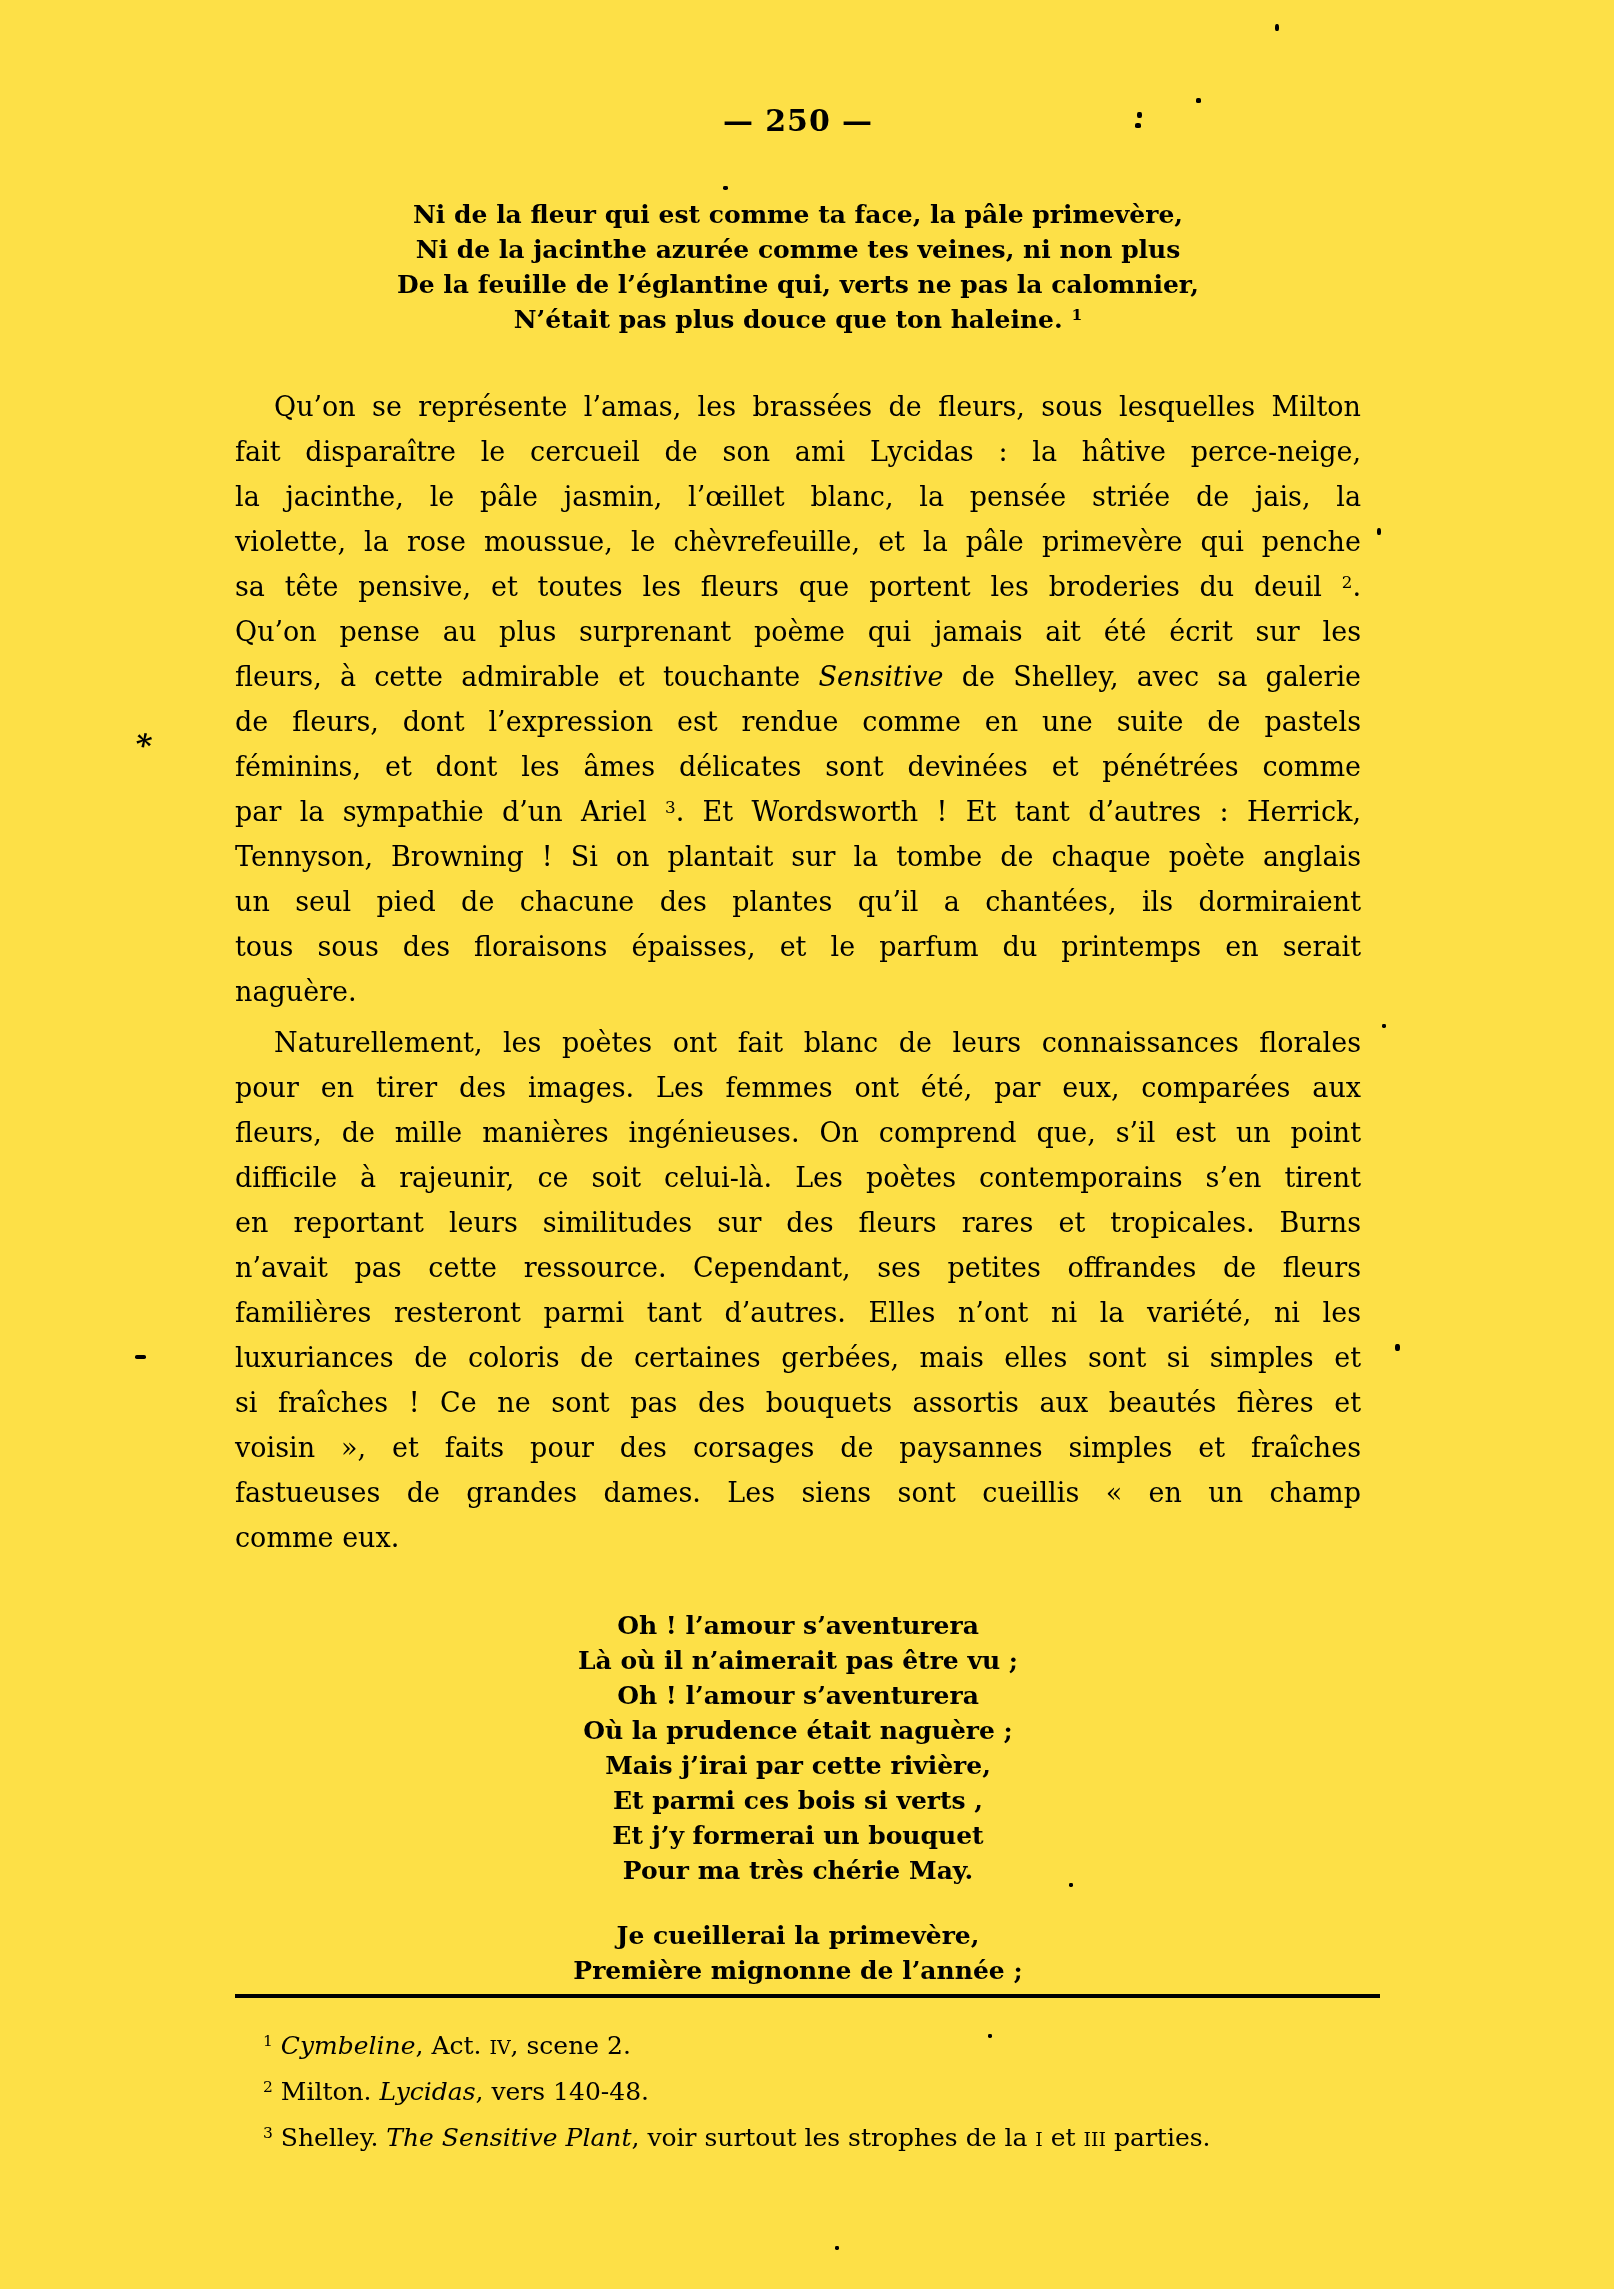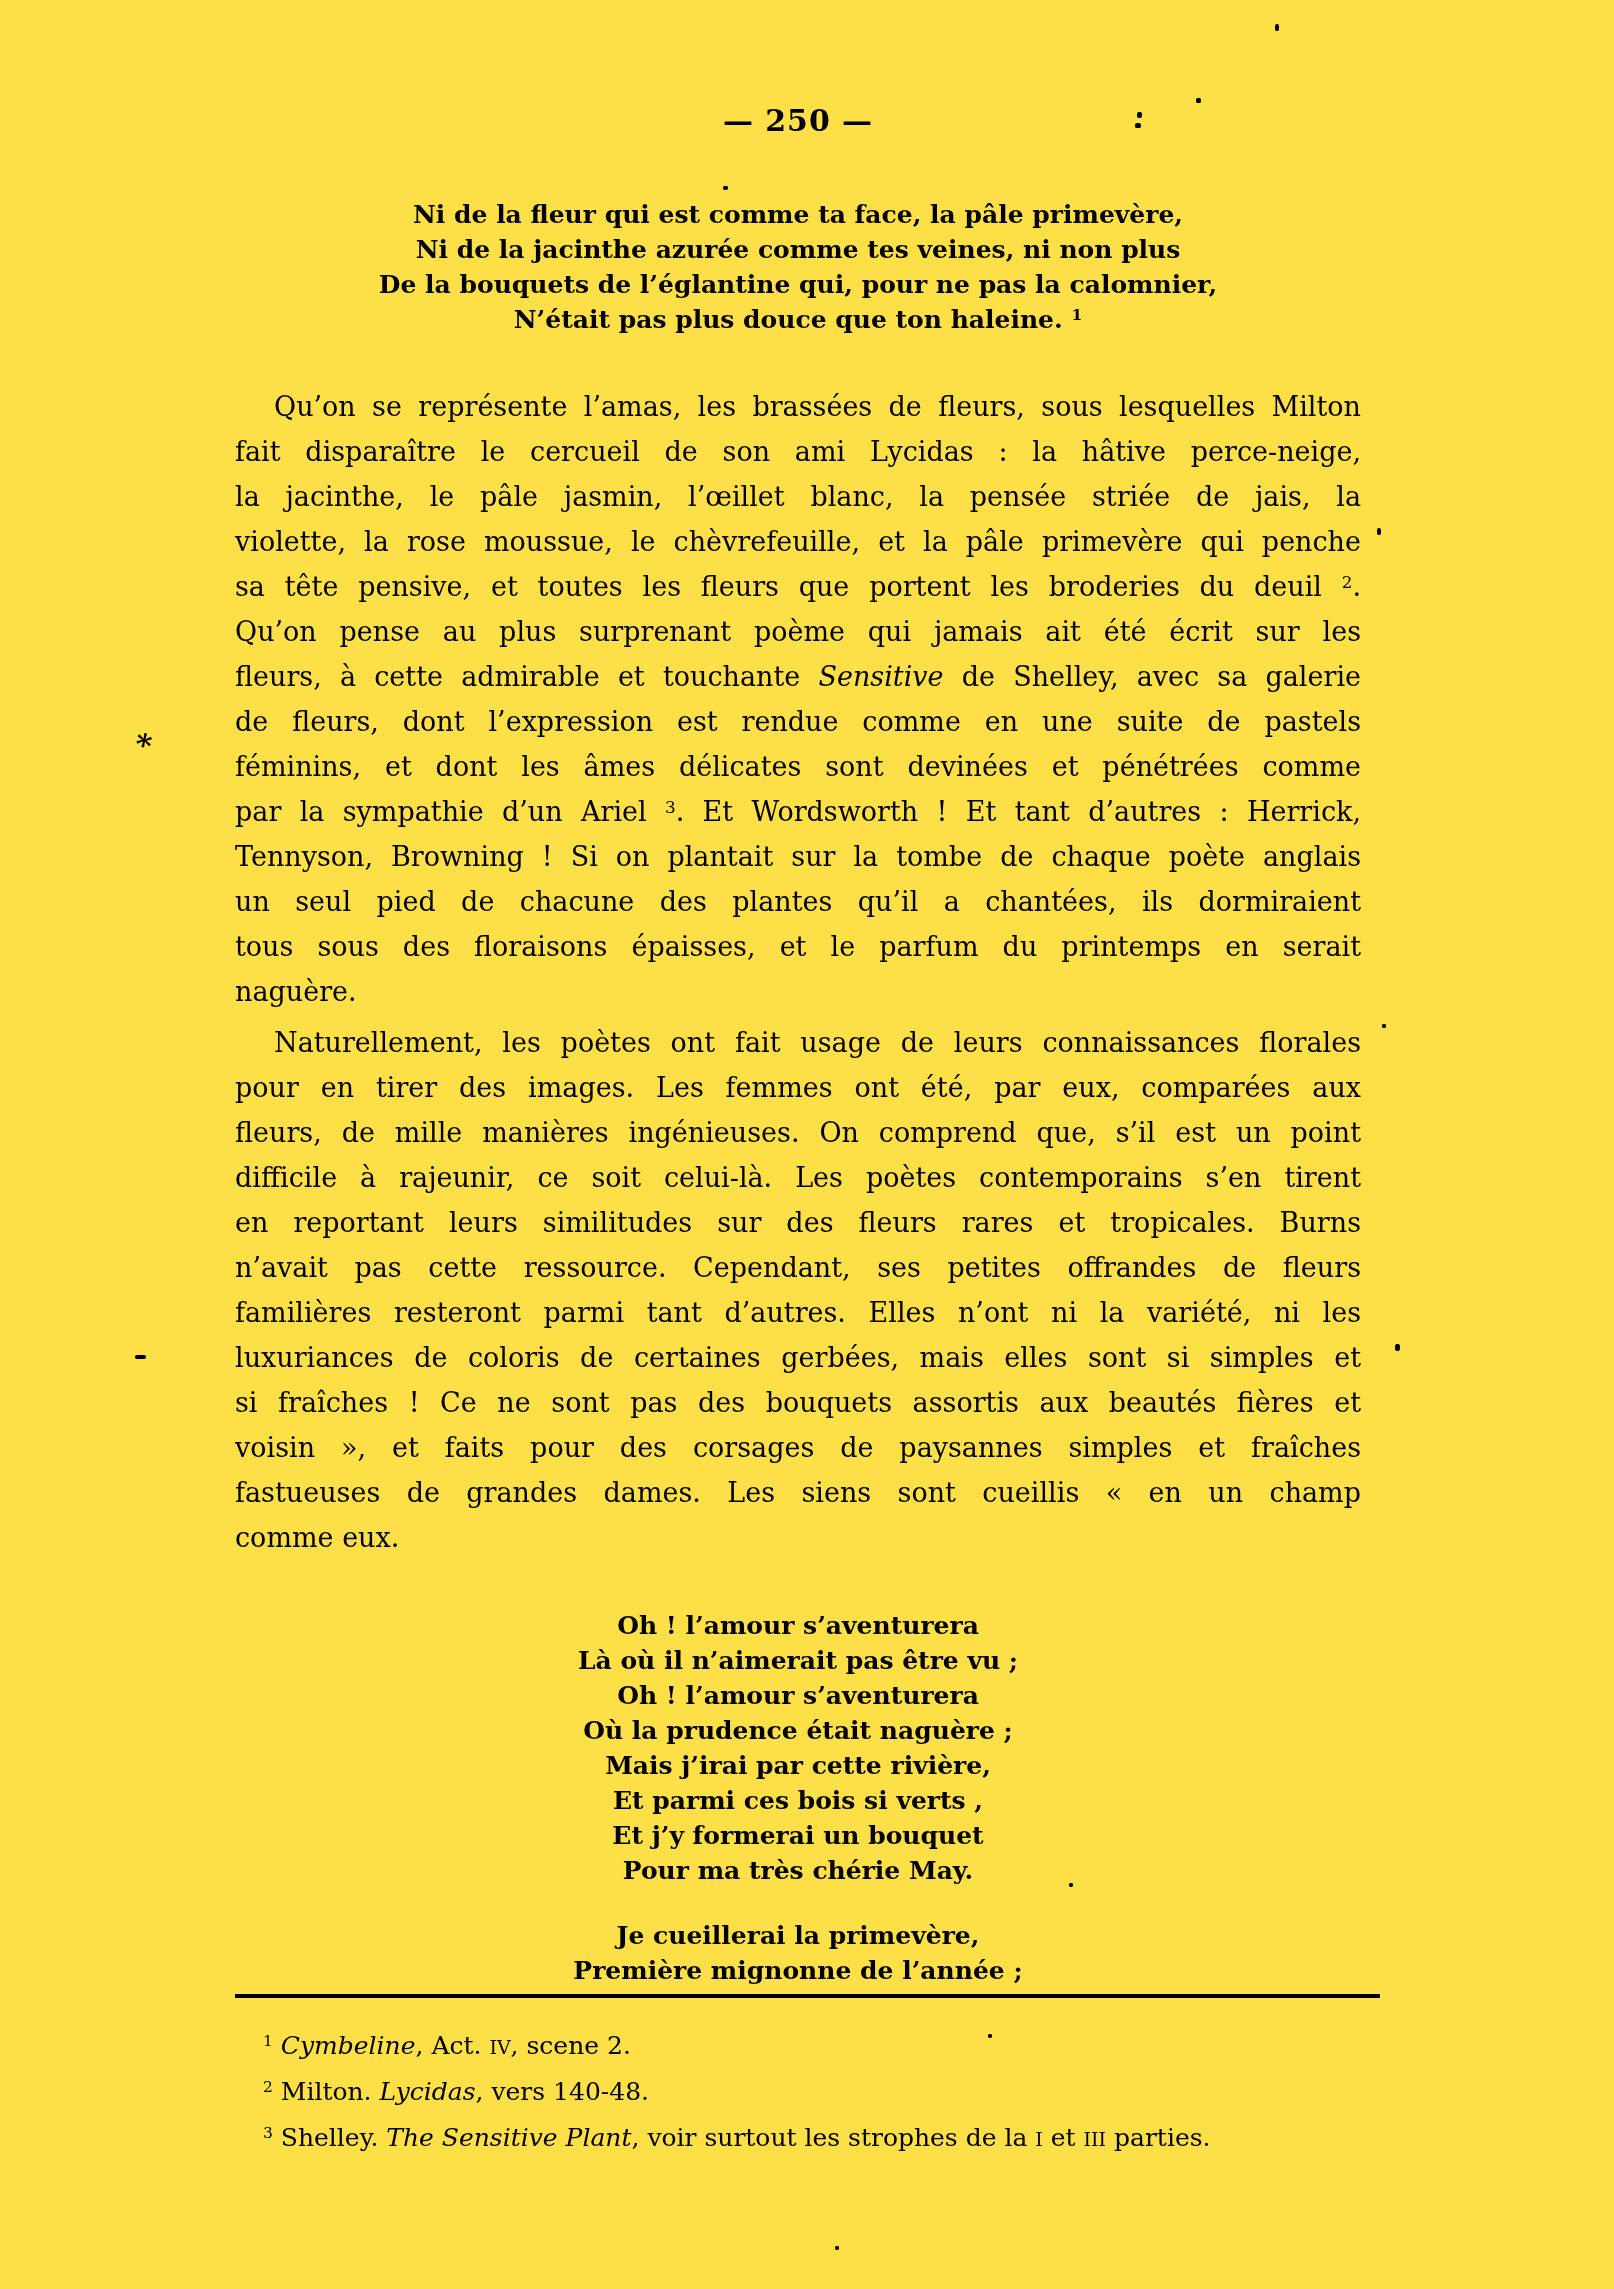--- a/index.html
+++ b/index.html
@@ -45,21 +45,21 @@
 </head>
 <body>
 
 <div class="page">
 
   <div class="header">— 250 —</div>
 
   <div class="epigraph" id="epigraph">
       <div class="line">Ni de la fleur qui est comme ta face, la pâle primevère,</div>
       <div class="line">Ni de la jacinthe azurée comme tes veines, ni non plus</div>
-      <div class="line">De la bouquets de l’églantine qui, pour ne pas la calomnier,</div>
+      <div class="line">De la feuille de l’églantine qui, verts ne pas la calomnier,</div>
       <div class="line">N’était pas plus douce que ton haleine. <sup>1</sup></div>
     </div>
 
   <span class="margin-mark">*</span>
 
   <div class="body-para" id="para-1">
       <div class="line just first">Qu’on se représente l’amas, les brassées de fleurs, sous lesquelles Milton</div>
       <div class="line just">fait disparaître le cercueil de son ami Lycidas : la hâtive perce-neige,</div>
       <div class="line just">la jacinthe, le pâle jasmin, l’œillet blanc, la pensée striée de jais, la</div>
       <div class="line just">violette, la rose moussue, le chèvrefeuille, et la pâle primevère qui penche</div>
@@ -68,21 +68,21 @@
       <div class="line just">fleurs, à cette admirable et touchante <span class="i">Sensitive</span> de Shelley, avec sa galerie</div>
       <div class="line just">de fleurs, dont l’expression est rendue comme en une suite de pastels</div>
       <div class="line just">féminins, et dont les âmes délicates sont devinées et pénétrées comme</div>
       <div class="line just">par la sympathie d’un Ariel <sup>3</sup>. Et Wordsworth ! Et tant d’autres : Herrick,</div>
       <div class="line just">Tennyson, Browning ! Si on plantait sur la tombe de chaque poète anglais</div>
       <div class="line just">un seul pied de chacune des plantes qu’il a chantées, ils dormiraient</div>
       <div class="line just">tous sous des floraisons épaisses, et le parfum du printemps en serait</div>
       <div class="line just last">naguère.</div>
     </div>
   <div class="body-para" id="para-2">
-      <div class="line just first">Naturellement, les poètes ont fait usage de leurs connaissances florales</div>
+      <div class="line just first">Naturellement, les poètes ont fait blanc de leurs connaissances florales</div>
       <div class="line just">pour en tirer des images. Les femmes ont été, par eux, comparées aux</div>
       <div class="line just">fleurs, de mille manières ingénieuses. On comprend que, s’il est un point</div>
       <div class="line just">difficile à rajeunir, ce soit celui-là. Les poètes contemporains s’en tirent</div>
       <div class="line just">en reportant leurs similitudes sur des fleurs rares et tropicales. Burns</div>
       <div class="line just">n’avait pas cette ressource. Cependant, ses petites offrandes de fleurs</div>
       <div class="line just">familières resteront parmi tant d’autres. Elles n’ont ni la variété, ni les</div>
       <div class="line just">luxuriances de coloris de certaines gerbées, mais elles sont si simples et</div>
       <div class="line just">si fraîches ! Ce ne sont pas des bouquets assortis aux beautés fières et</div>
       <div class="line just">voisin », et faits pour des corsages de paysannes simples et fraîches</div>
       <div class="line just">fastueuses de grandes dames. Les siens sont cueillis « en un champ</div>

